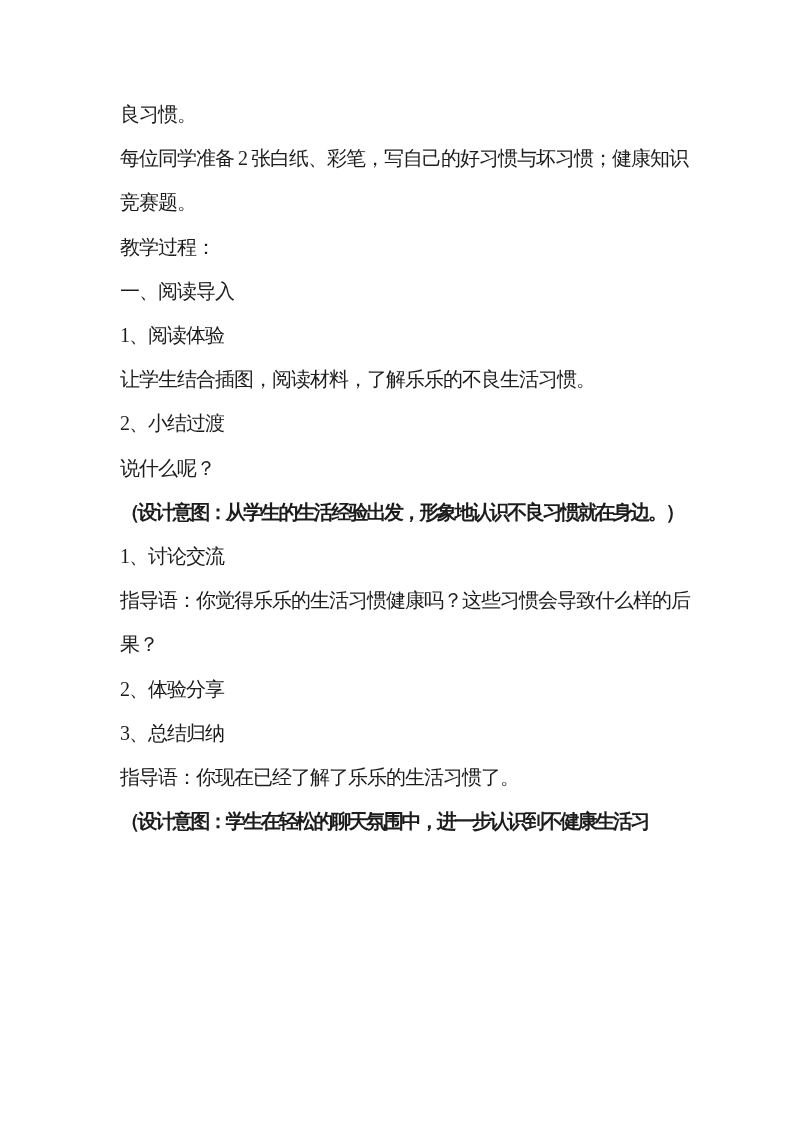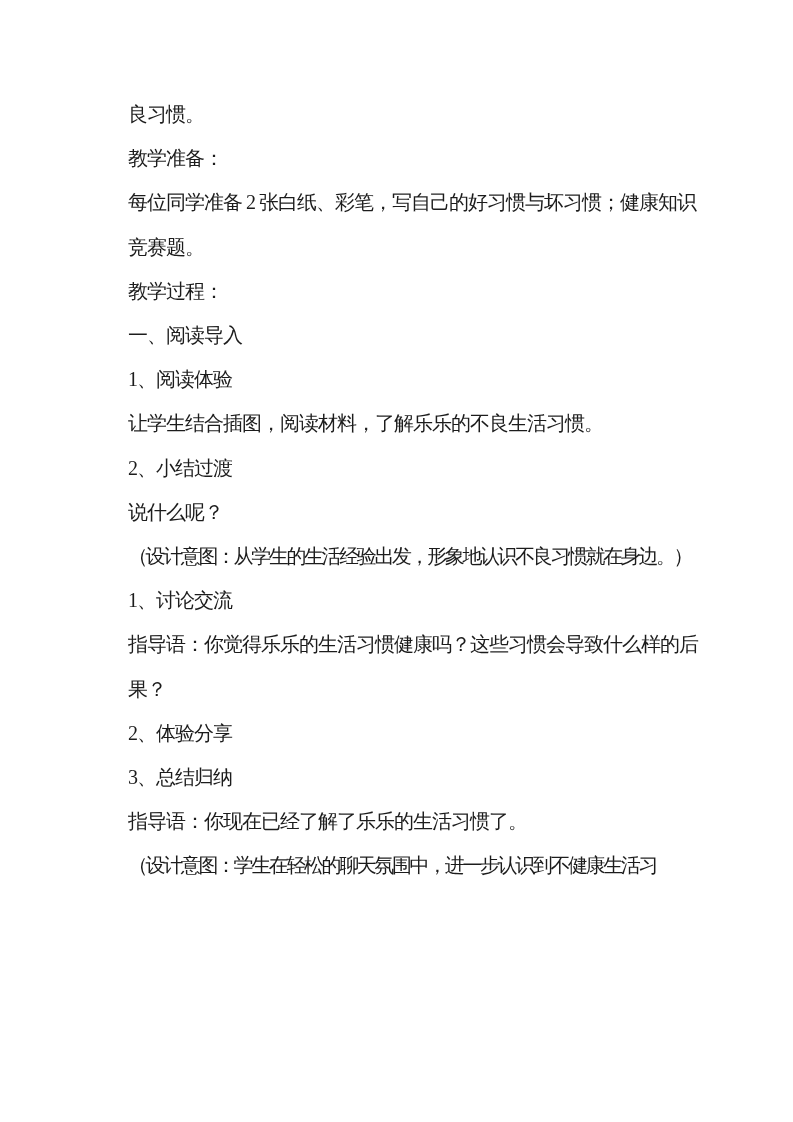--- a/index.html
+++ b/index.html
@@ -14,44 +14,43 @@
     margin: 0 auto;
     background: #ffffff;
     overflow: hidden;
     font-family: "Liberation Serif", "DejaVu Serif", serif;
   }
   .doc-content {
     position: absolute;
     left: 120px;
     top: 92px;
     width: 580px;
-    margin-left: 8px;
   }
   .doc-line {
     margin: 0;
     padding: 0;
     font-size: 20px;
     line-height: 44.2px;
     letter-spacing: -1px;
     color: #1c1c1c;
     white-space: nowrap;
     text-align: left;
   }
   
   .doc-line.paren {
     letter-spacing: -2.4px;
+    font-weight: bold;
   }
 </style>
 </head>
 <body>
 
 <div class="page">
   <div class="doc-content">
       <p class="doc-line">良习惯。</p>
-      <p class="doc-line">教学准备：</p>
       <p class="doc-line">每位同学准备 2 张白纸、彩笔，写自己的好习惯与坏习惯；健康知识</p>
       <p class="doc-line">竞赛题。</p>
       <p class="doc-line">教学过程：</p>
       <p class="doc-line">一、阅读导入</p>
       <p class="doc-line">1、阅读体验</p>
       <p class="doc-line">让学生结合插图，阅读材料，了解乐乐的不良生活习惯。</p>
       <p class="doc-line">2、小结过渡</p>
       <p class="doc-line">说什么呢？</p>
       <p class="doc-line paren">（设计意图：从学生的生活经验出发，形象地认识不良习惯就在身边。）</p>
       <p class="doc-line">1、讨论交流</p>

